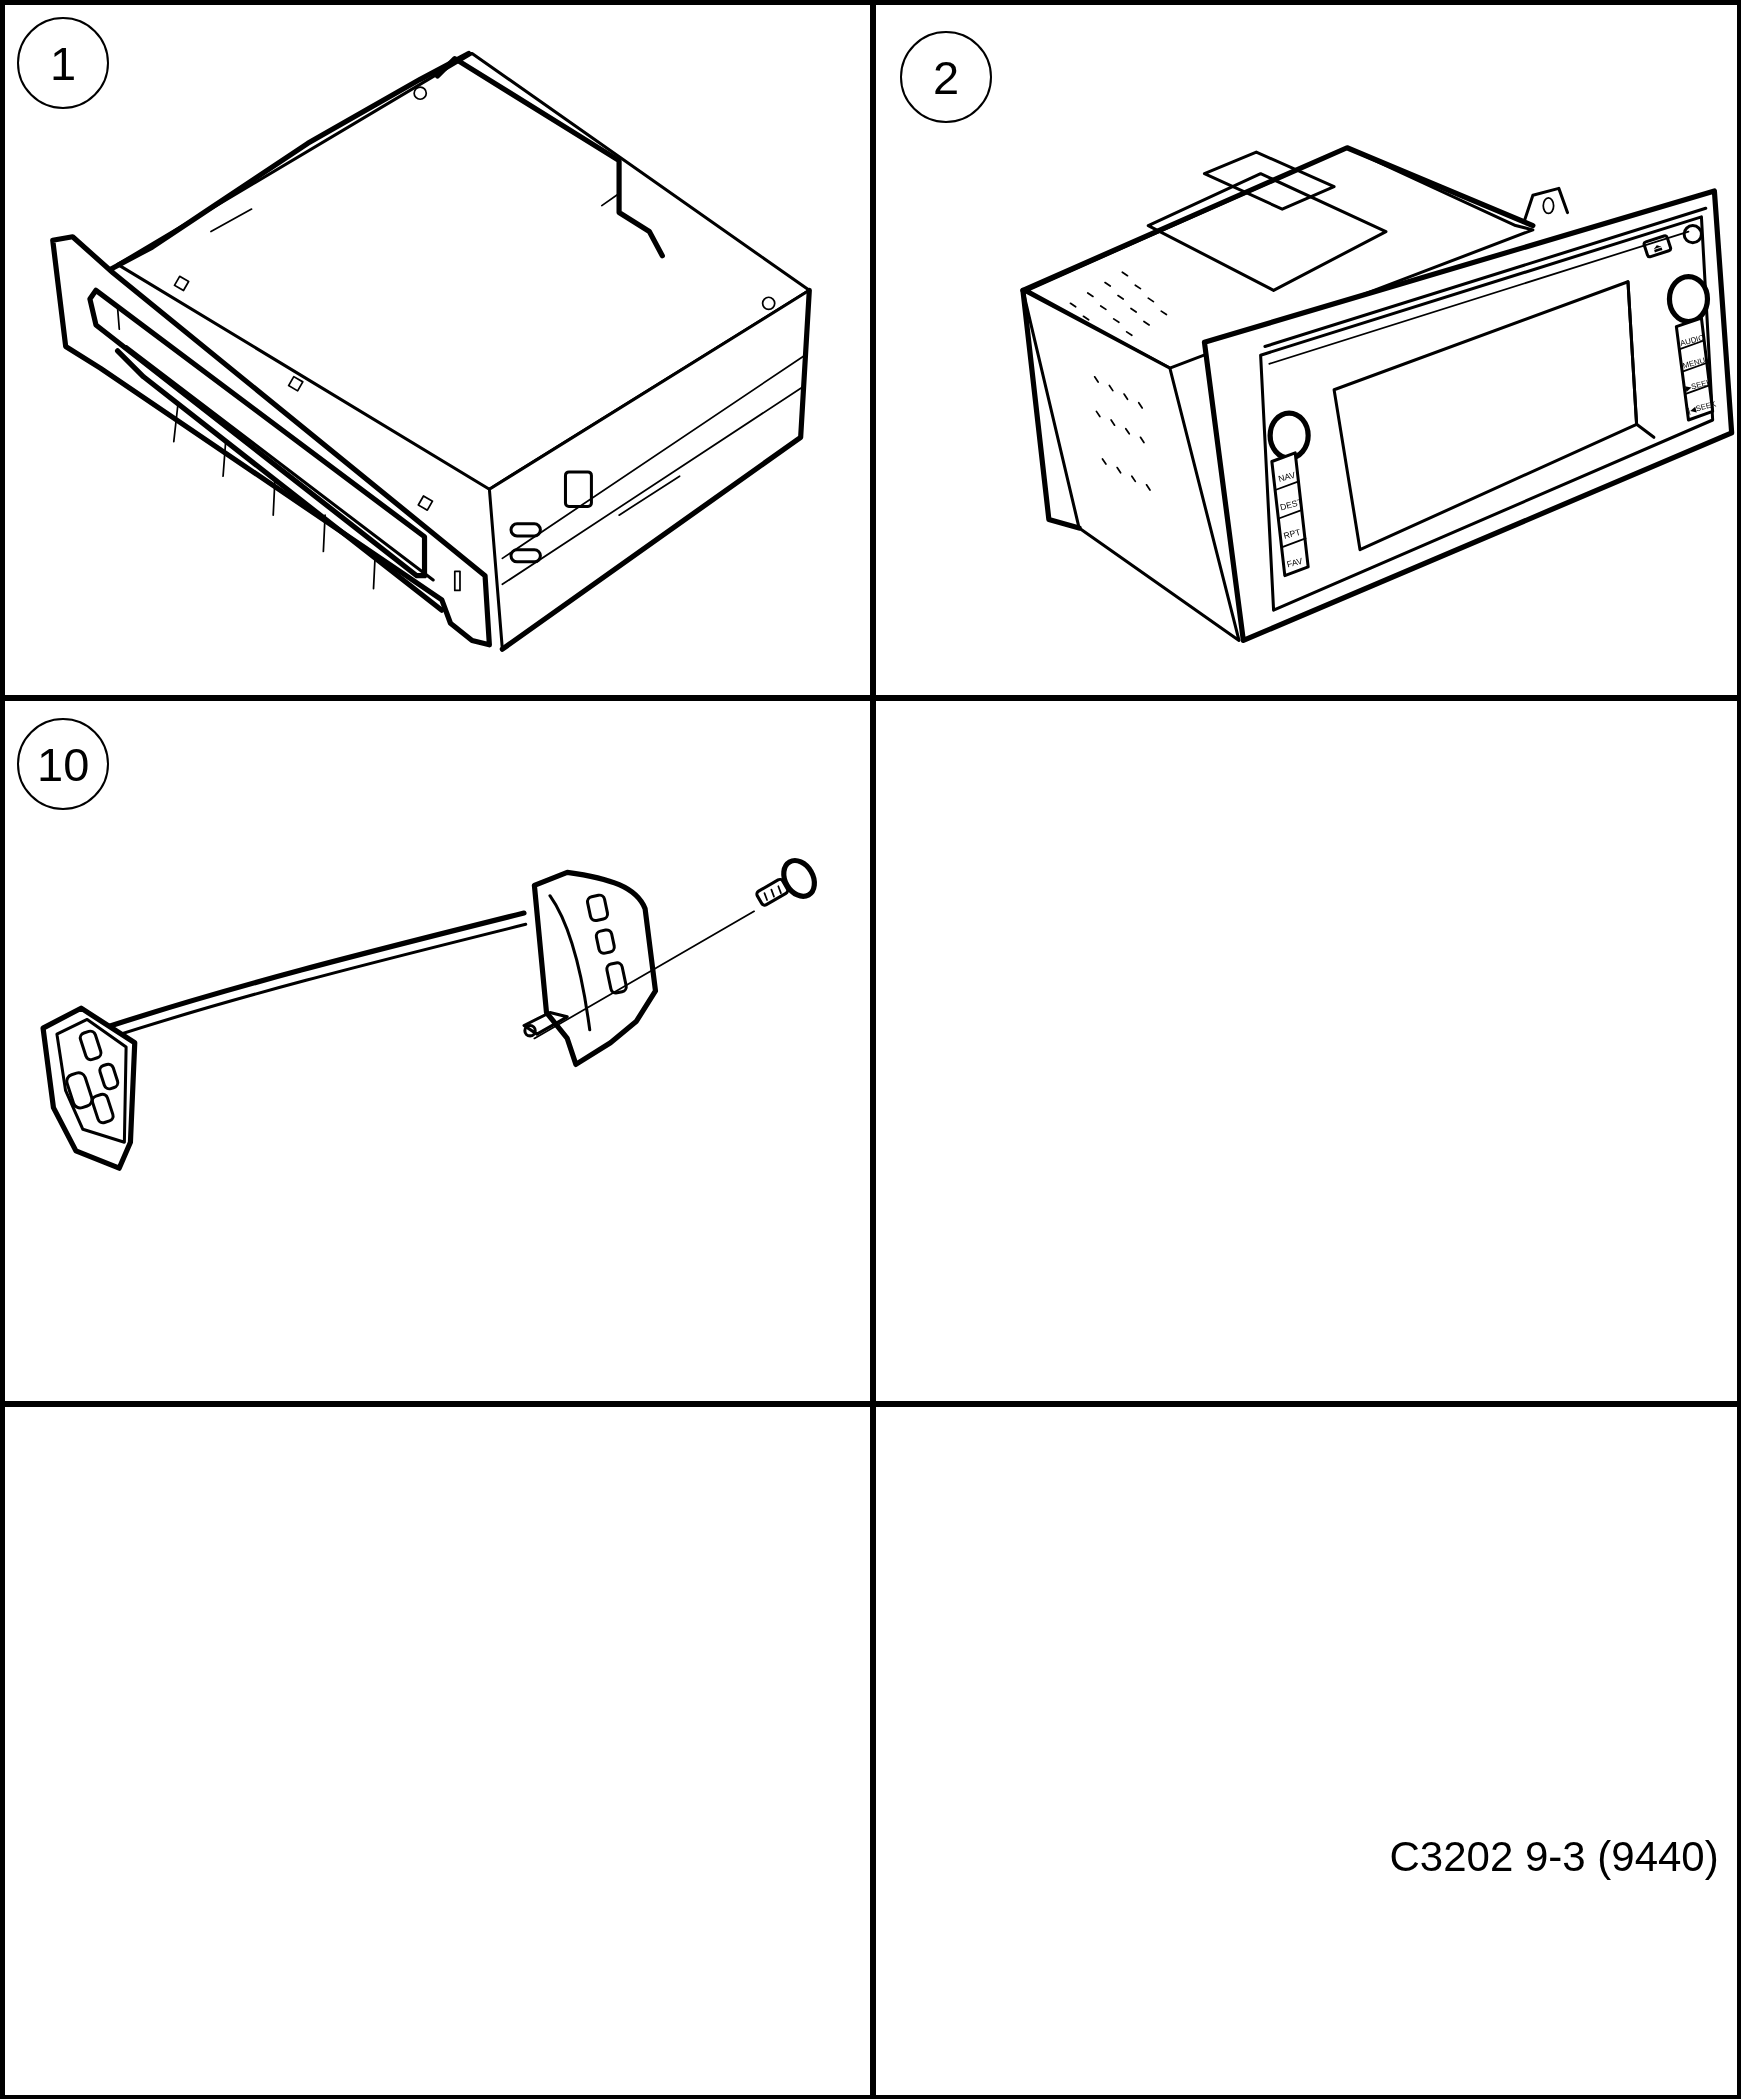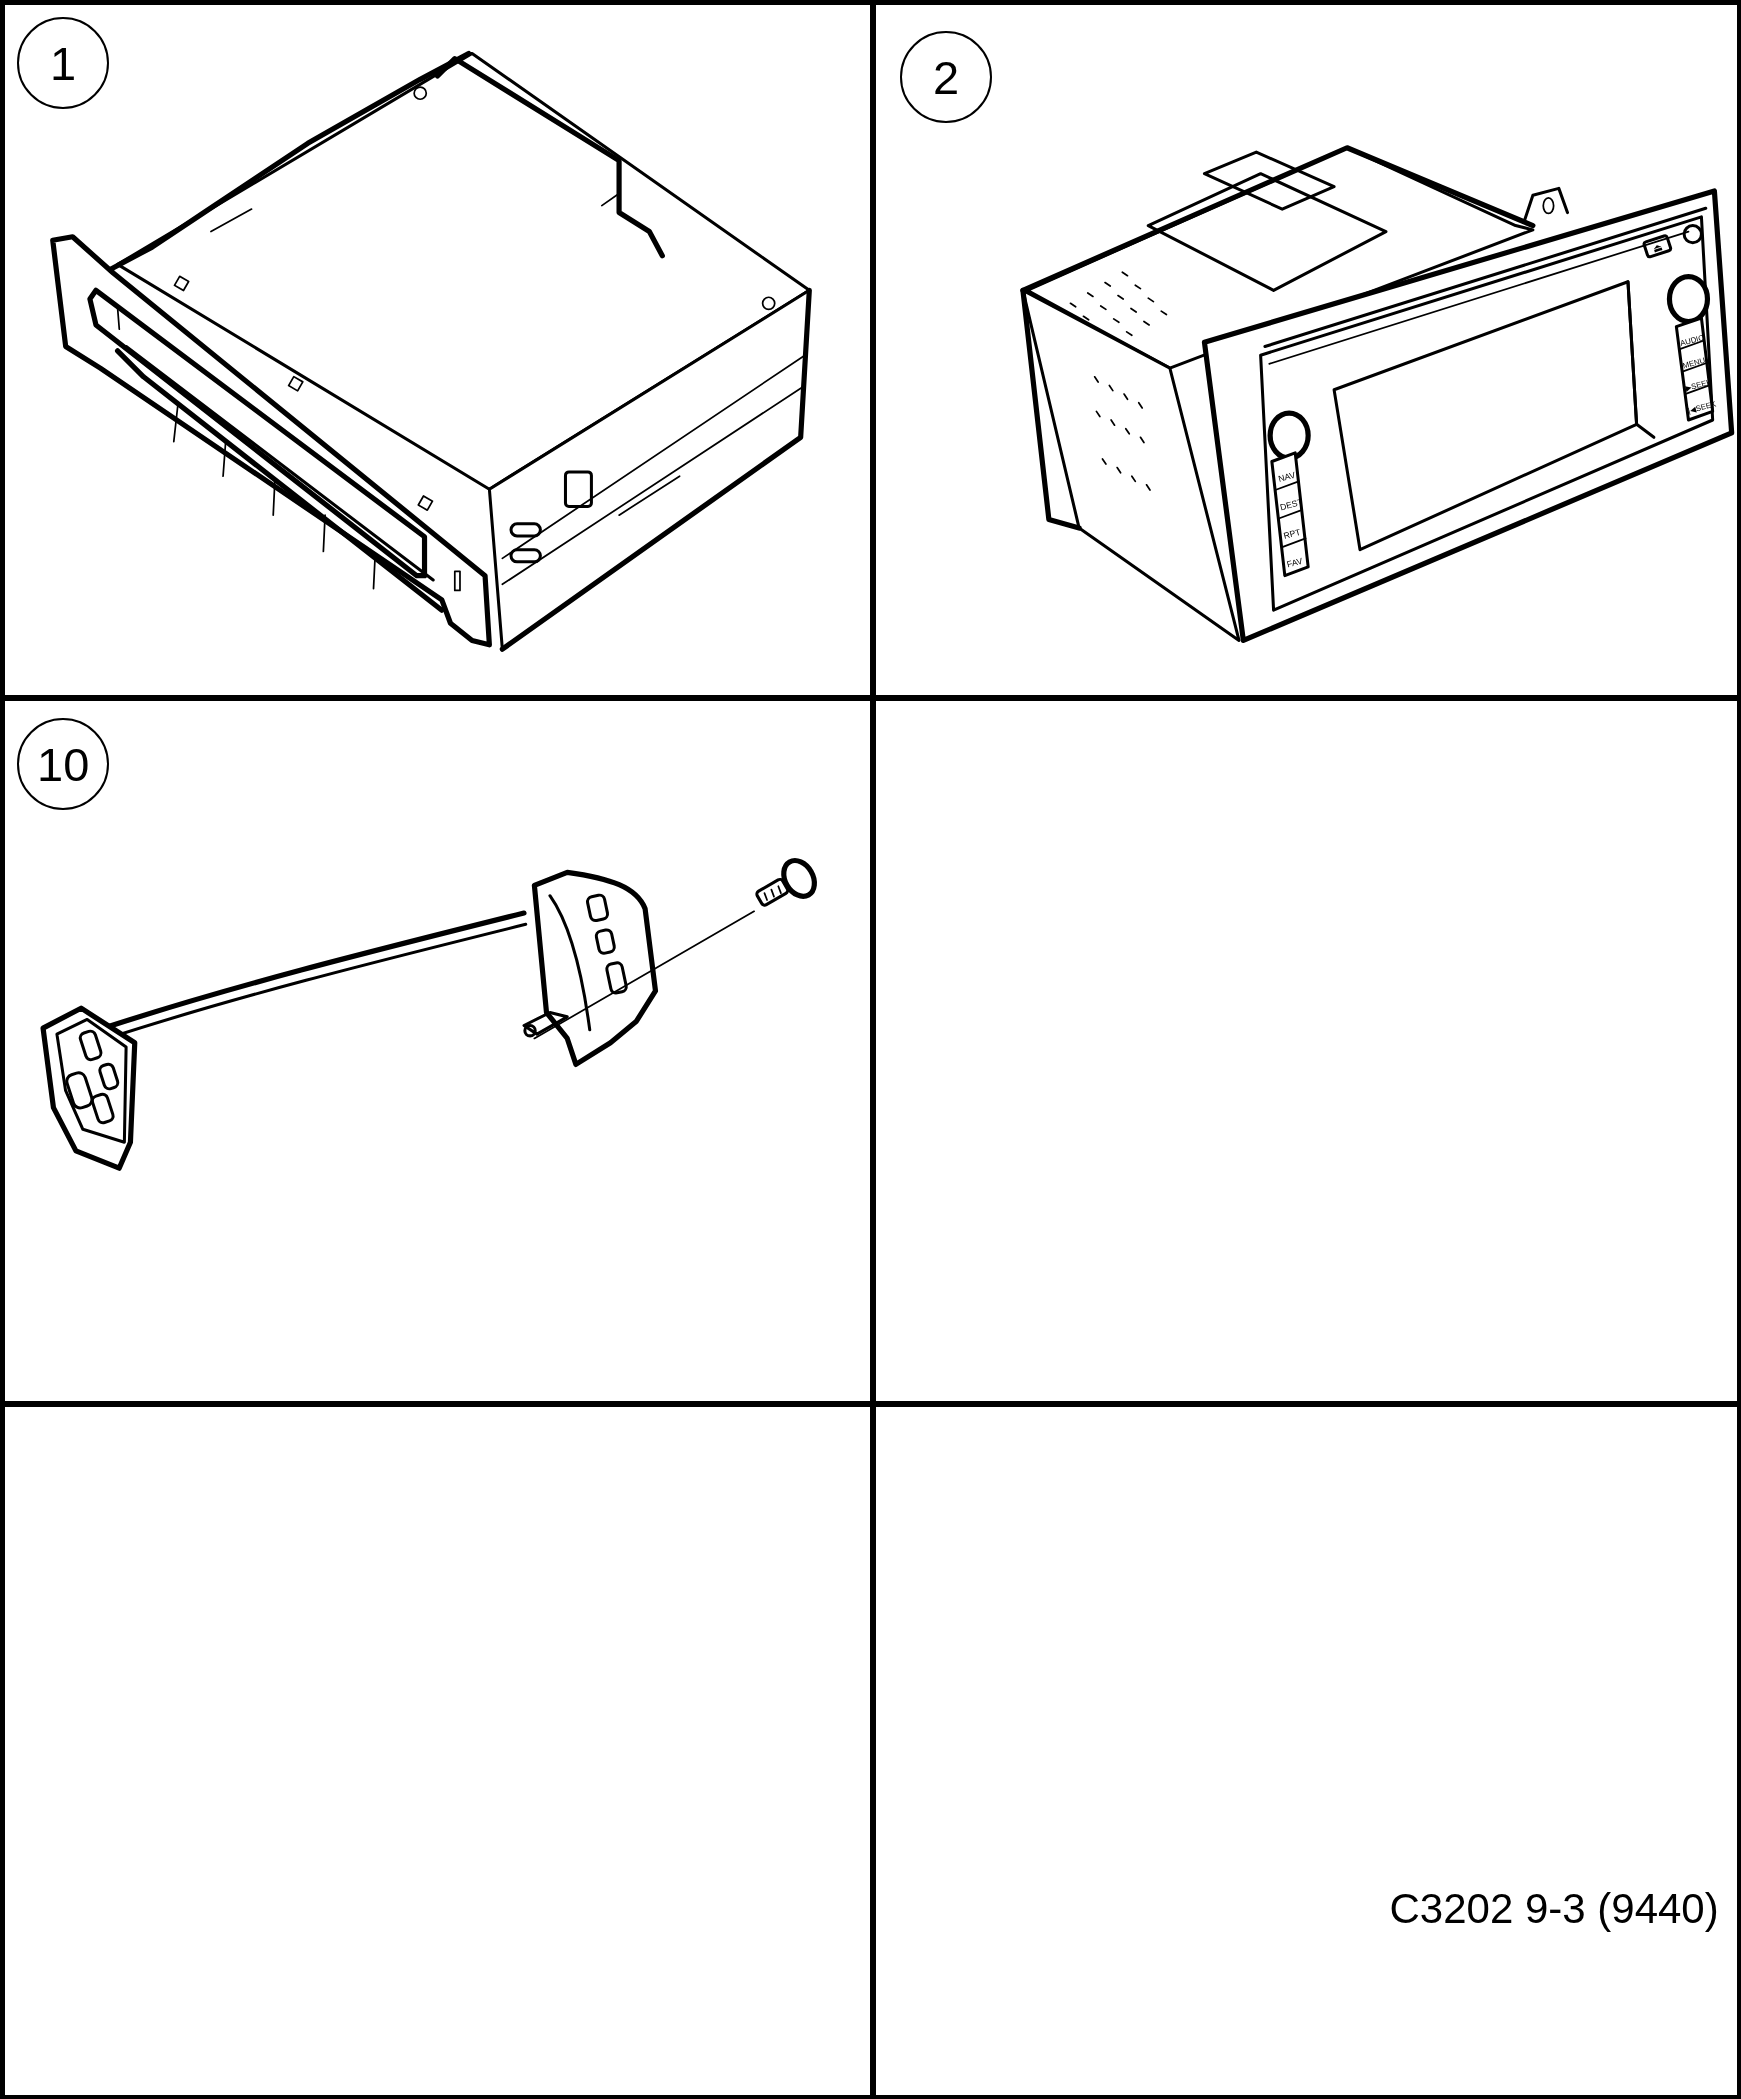--- a/index.html
+++ b/index.html
@@ -202,16 +202,16 @@
       <line class="tn" x1="886" y1="218" x2="889" y2="226"></line>
       <line class="tn" x1="894" y1="214" x2="897" y2="222"></line>
 
       <line class="tn" x1="866" y1="243" x2="612" y2="390"></line>
     </svg>
   </div>
 </div>
 
 <div class="cell" style="left:876px;top:701px;width:860px;height:700px;"></div>
 <div class="cell" style="left:5.2px;top:1407px;width:865px;height:687px;"></div>
-<div class="cell" style="left:876px;top:1459px;width:860px;height:486px;">
+<div class="cell" style="left:876px;top:1407px;width:860px;height:486px;">
   <div class="ref">C3202 9-3 (9440)</div>
 </div>
 
 
 </body></html>

